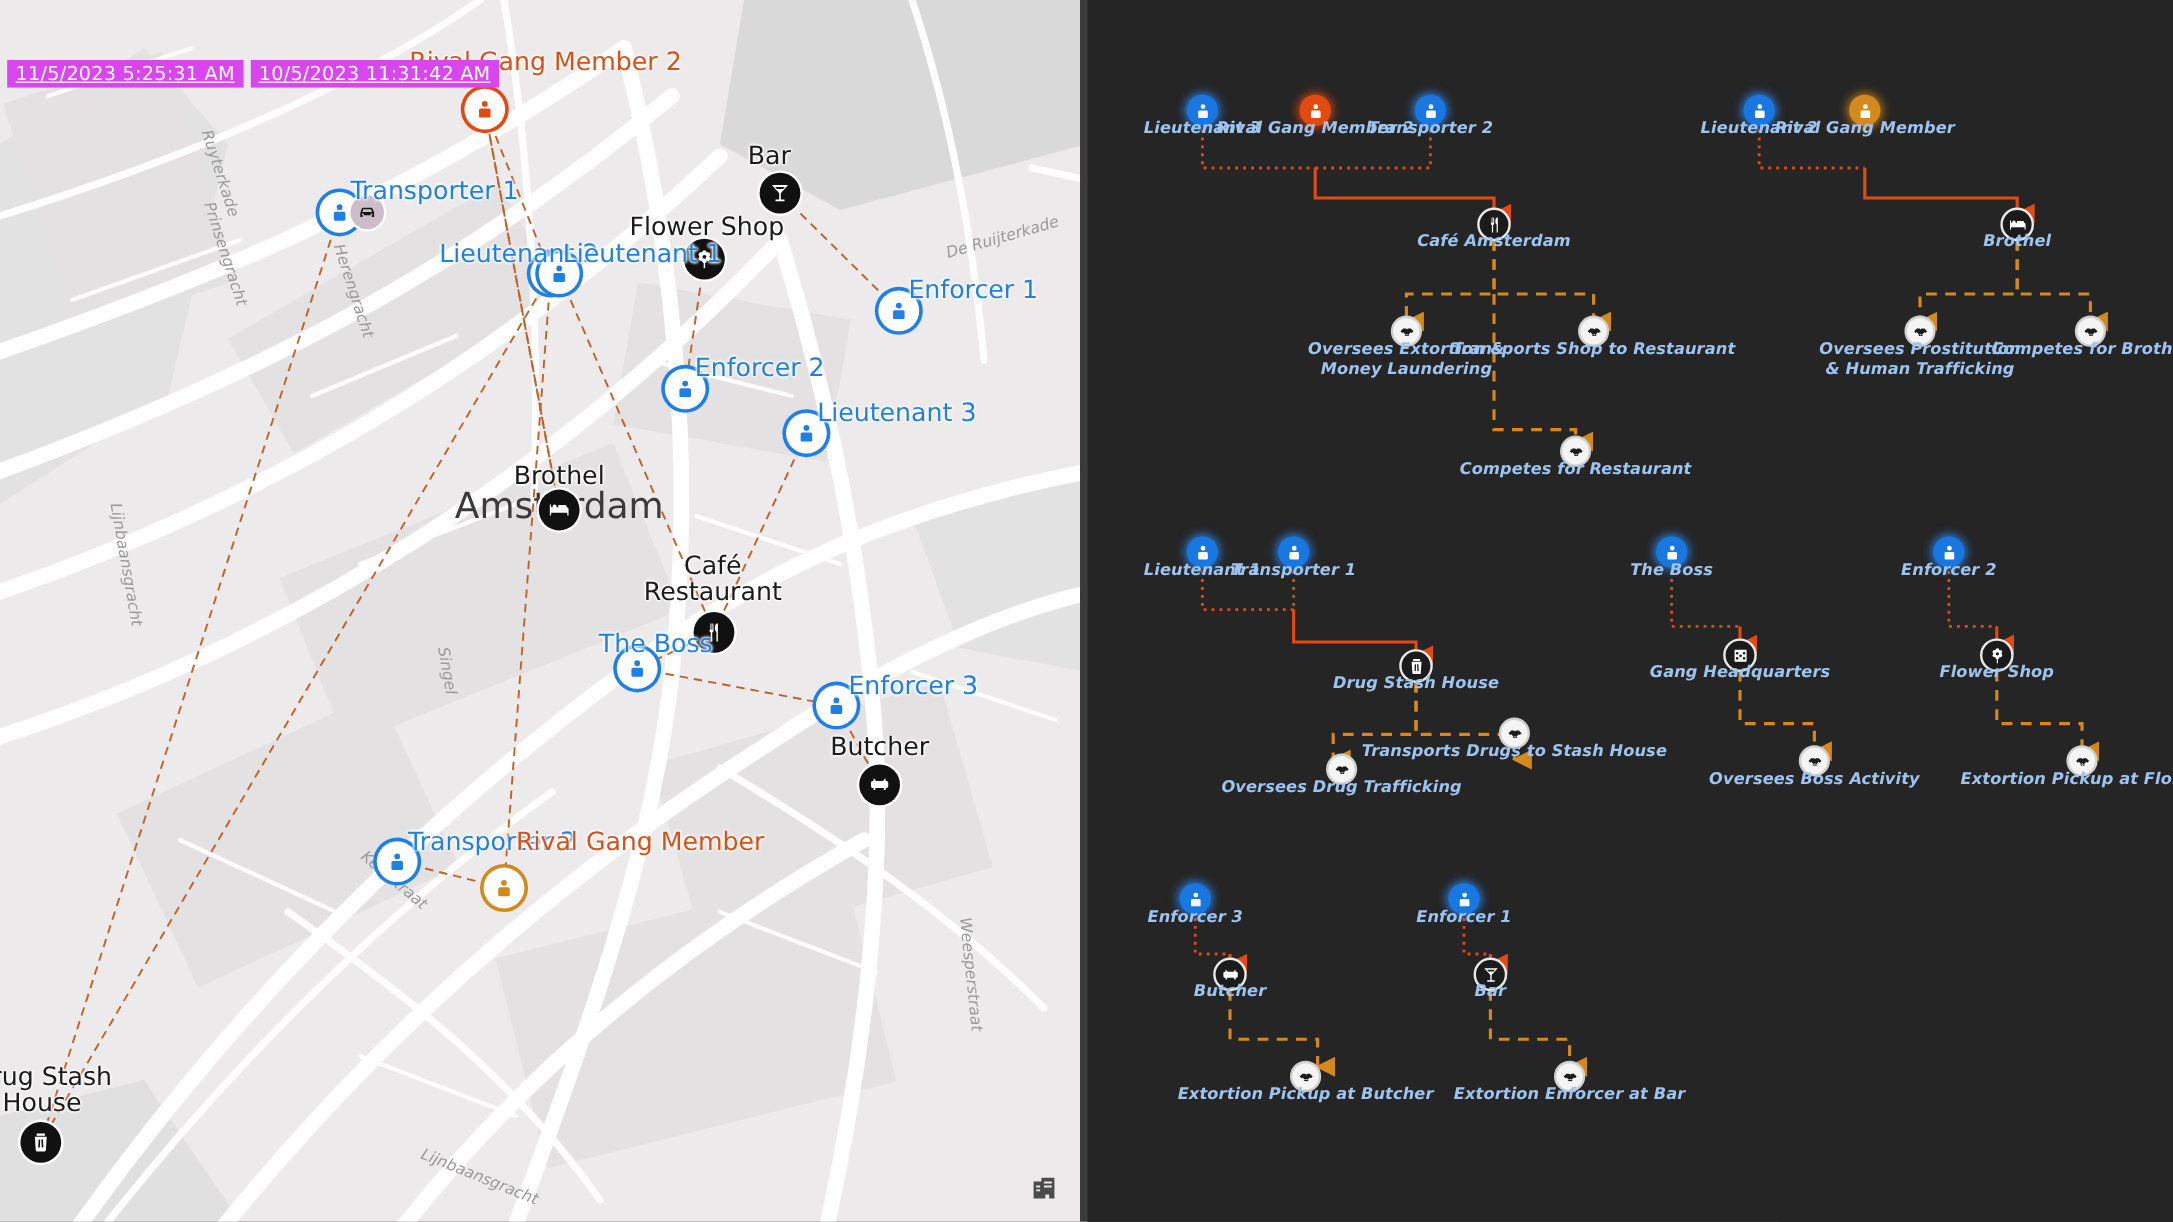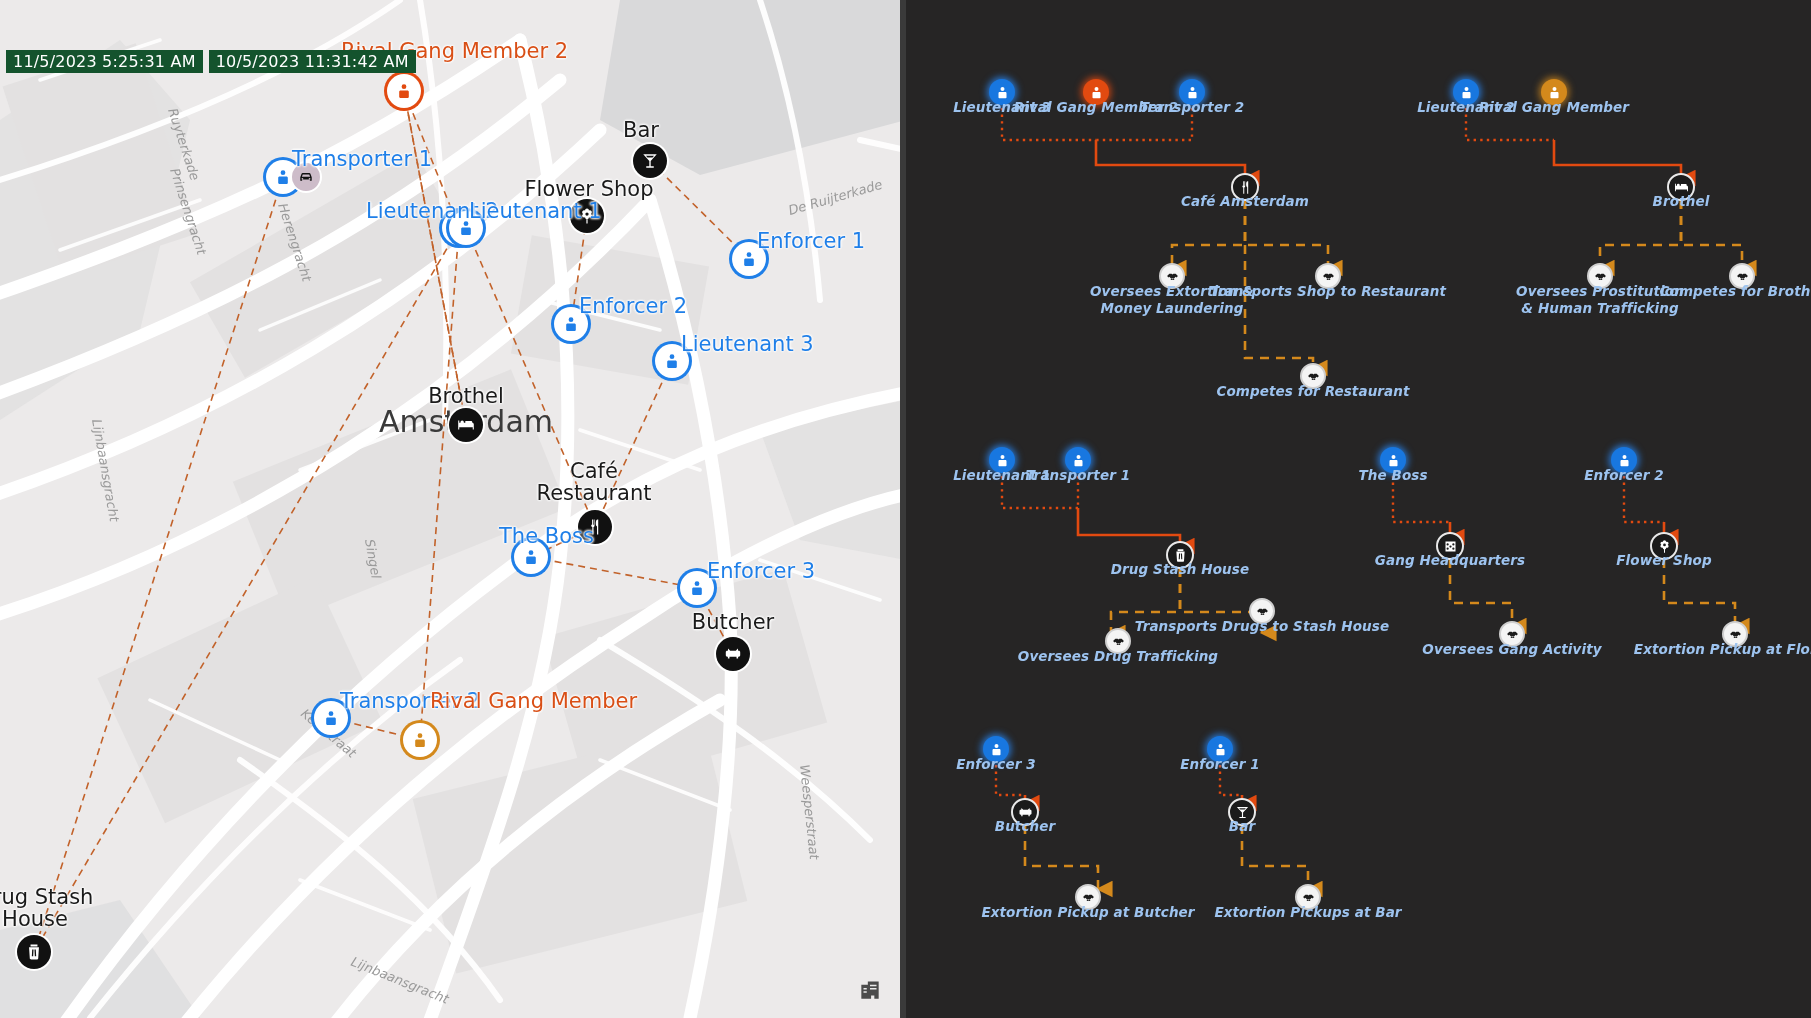--- a/index.html
+++ b/index.html
@@ -15,22 +15,22 @@
   .mlabel.blue{color:#1f7fe8;}
   .mlabel.red{color:#d94f16;}
   .mpin{position:absolute;width:34px;height:34px;border-radius:50%;display:flex;align-items:center;
         justify-content:center;font-size:17px;color:#fff;}
   .mpin.dark{background:#111;box-shadow:0 0 0 2px #fff;}
   .mpin.blue{background:#fff;color:#1f7fe8;box-shadow:0 0 0 3px #1f7fe8;}
   .mpin.grey{background:#cdbcc9;color:#111;box-shadow:0 0 0 2px #fff;}
   .mpin svg{display:block;}
 
   #ts-bar{position:absolute;left:6px;top:50px;display:flex;gap:6px;z-index:40;}
-  .ts{background:#14532d;color:#fff;font-size:16px;padding:2px 7px;font-family:"DejaVu Sans",sans-serif;
-      letter-spacing:.2px;white-space:nowrap;}
+  .ts{background:#d946ef;color:#fff;font-size:16px;padding:2px 7px;font-family:"DejaVu Sans",sans-serif;
+      letter-spacing:.2px;white-space:nowrap;text-decoration:underline;}
   #map-credit{position:absolute;right:22px;bottom:16px;width:28px;height:26px;z-index:40;}
 
   
   #graph-pane{position:absolute;left:906px;top:0;width:905px;height:1018px;background:#262525;overflow:hidden;}
   #divider{position:absolute;left:900px;top:0;width:6px;height:1018px;background:#3a3a3a;z-index:30;}
   #graph-svg{position:absolute;left:0;top:0;width:905px;height:1018px;}
   .gnode{position:absolute;transform:translate(-50%,-50%);}
   .gdisc{width:26px;height:26px;border-radius:50%;display:flex;align-items:center;justify-content:center;
          margin:0 auto;}
   .gdisc.person-blue{background:#1877e0;box-shadow:0 0 7px 2px rgba(40,130,235,.85);}
@@ -467,21 +467,21 @@
             </svg>
           </div>
           <div class="glabel">Gang Headquarters</div>
         </div>
         <div class="gnode" style="left: 606px; top: 634px;">
           <div class="gdisc action">
             <svg viewBox="0 0 24 24" width="13" height="13">
               <path d="M2 11.3 6.2 7h4.2l1.6 1.4L13.6 7h4.2L22 11.3l-2.6 2.6-1.6-1.3-3 3c-.5.5-1.3.5-1.9.1l-.9-.7-.9.7c-.6.4-1.4.4-1.9-.1l-3-3-1.6 1.3zM8 16.6l1.6 1.6c.5.5 1.3.5 1.8 0l.6-.6.6.6c.5.5 1.3.5 1.8 0l1.6-1.6" fill="#1b1b1b"></path>
             </svg>
           </div>
-          <div class="glabel">Oversees Gang Activity</div>
+          <div class="glabel">Oversees Boss Activity</div>
         </div>
         <div class="gnode" style="left: 718px; top: 460px;">
           <div class="gdisc person-blue">
             <svg viewBox="0 0 24 24" width="15" height="15">
               <path d="M12 3a3.2 3.2 0 1 1 0 6.4A3.2 3.2 0 0 1 12 3zm-4.6 8.3h9.2c1 0 1.8.8 1.8 1.8V20c0 .7-.6 1.2-1.3 1.2H6.9c-.7 0-1.3-.5-1.3-1.2v-6.9c0-1 .8-1.8 1.8-1.8z" fill="#fff"></path>
             </svg>
           </div>
           <div class="glabel">Enforcer 2</div>
         </div>
         <div class="gnode" style="left: 758px; top: 546px;">
@@ -539,18 +539,18 @@
             </svg>
           </div>
           <div class="glabel">Bar</div>
         </div>
         <div class="gnode" style="left: 402px; top: 897px;">
           <div class="gdisc action">
             <svg viewBox="0 0 24 24" width="13" height="13">
               <path d="M2 11.3 6.2 7h4.2l1.6 1.4L13.6 7h4.2L22 11.3l-2.6 2.6-1.6-1.3-3 3c-.5.5-1.3.5-1.9.1l-.9-.7-.9.7c-.6.4-1.4.4-1.9-.1l-3-3-1.6 1.3zM8 16.6l1.6 1.6c.5.5 1.3.5 1.8 0l.6-.6.6.6c.5.5 1.3.5 1.8 0l1.6-1.6" fill="#1b1b1b"></path>
             </svg>
           </div>
-          <div class="glabel">Extortion Pickups at Bar</div>
+          <div class="glabel">Extortion Enforcer at Bar</div>
         </div>
       </div>
   </div>
 
 </div>
 
 </body></html>

